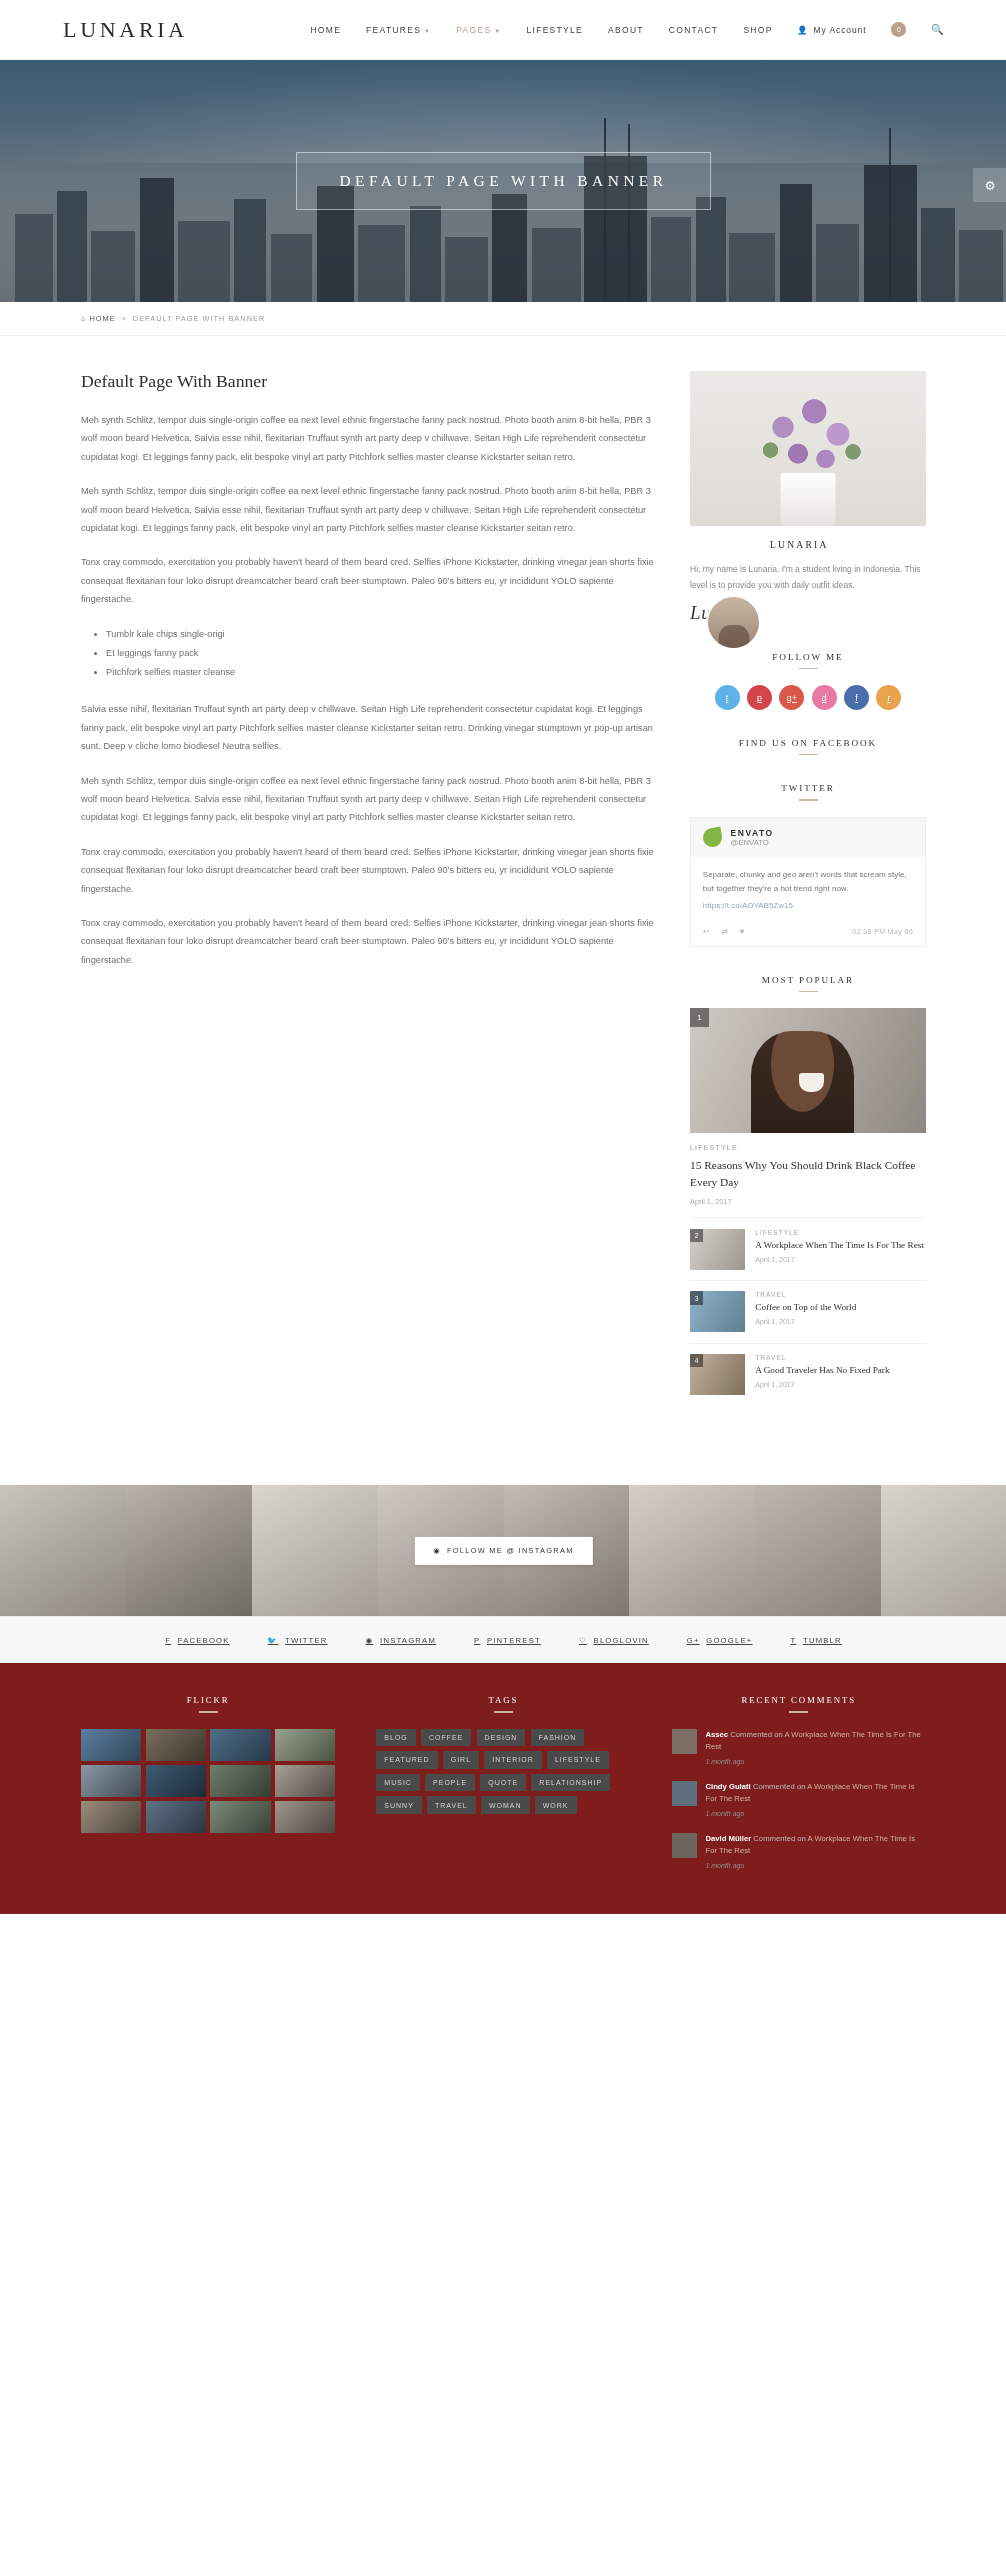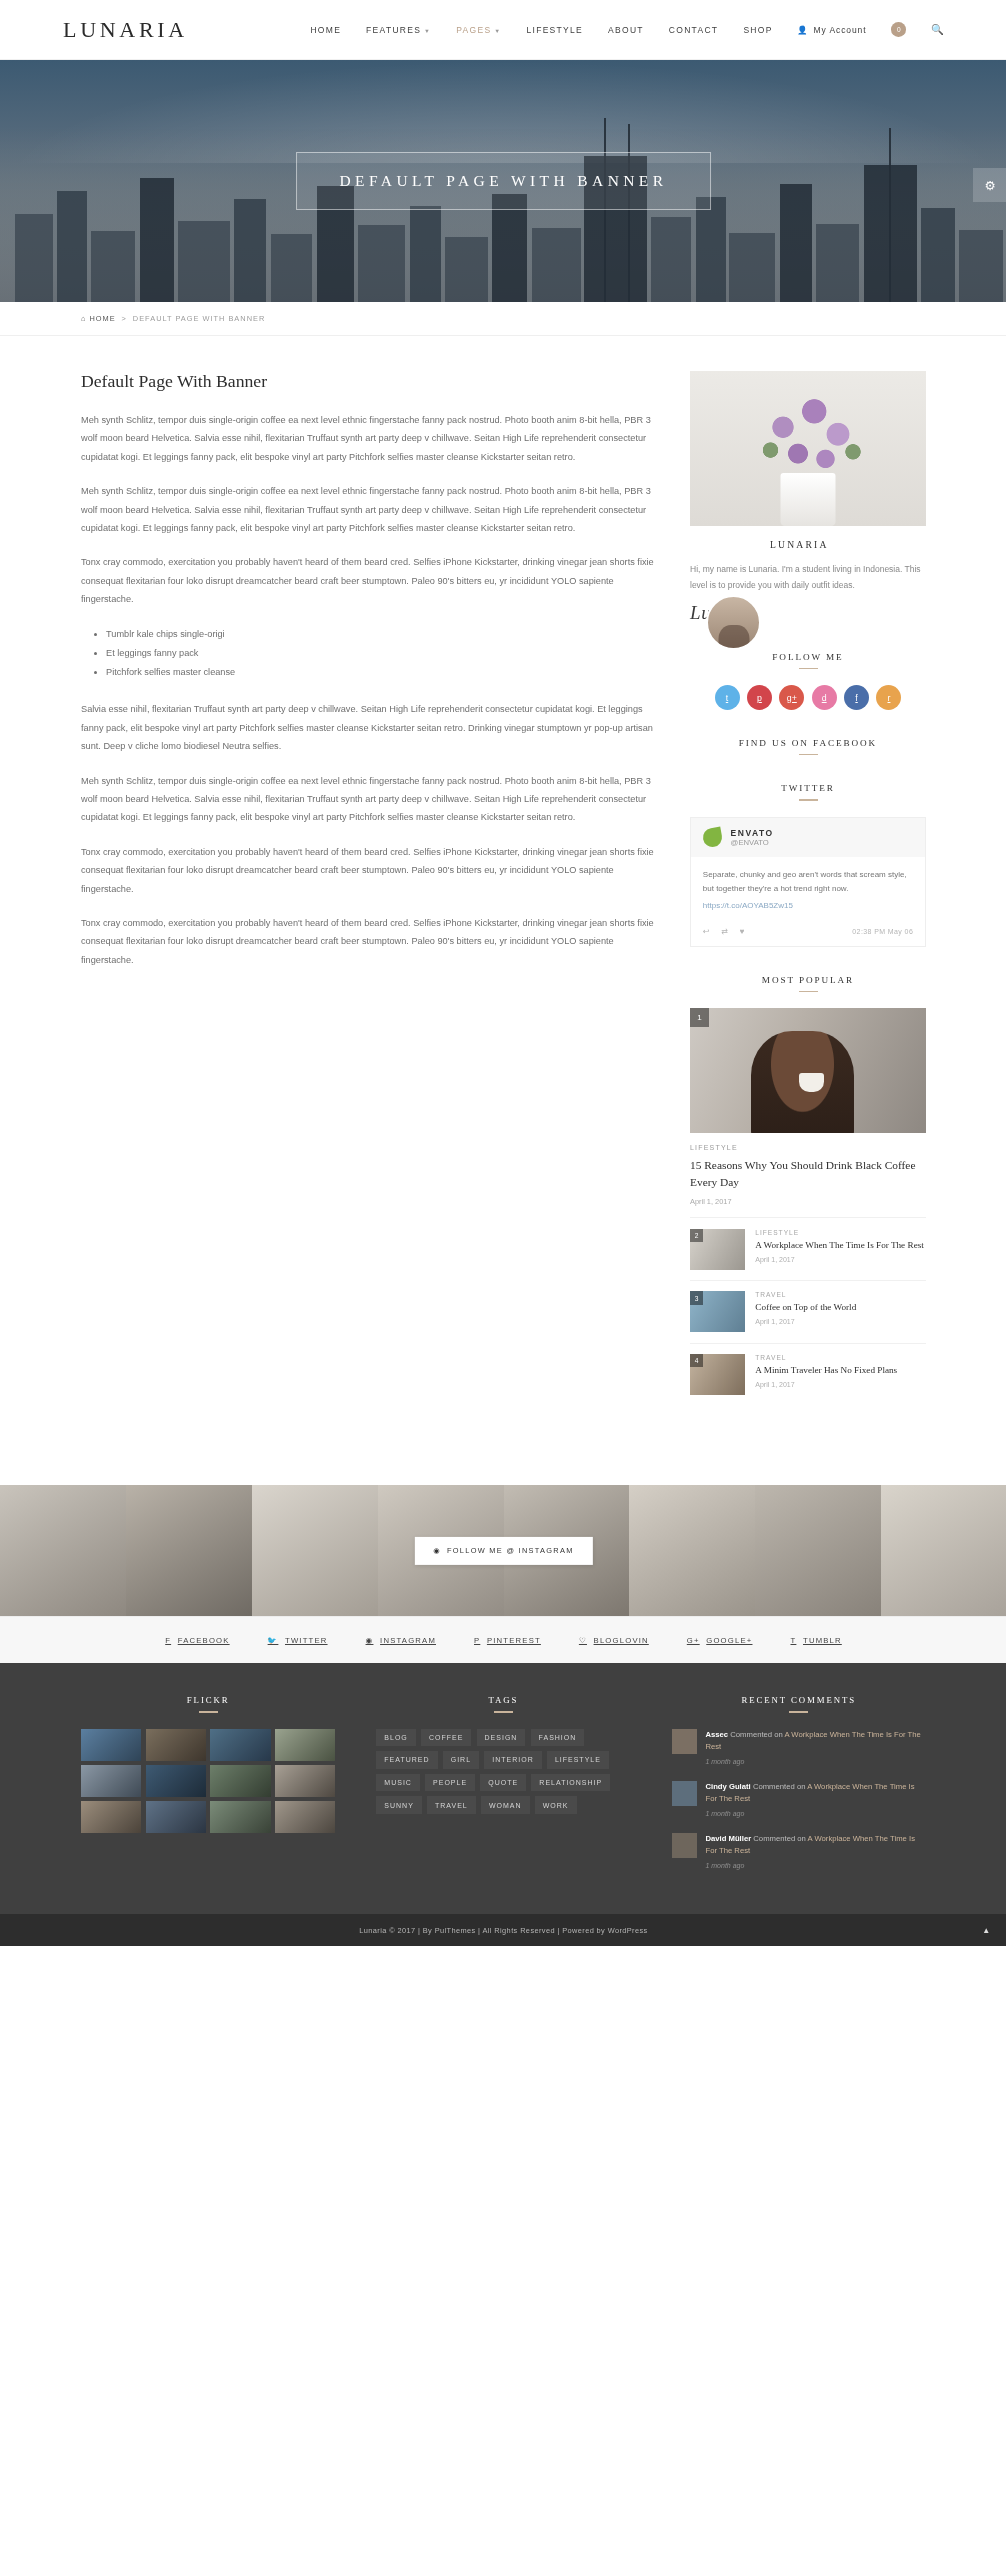--- a/index.html
+++ b/index.html
@@ -365,21 +365,21 @@
     height: 47px;
     display:flex; align-items:center; justify-content:center; gap: 38px;
     border-top:0.7px solid #ededed;
   }
   .socialbar .sitem {
     display:flex; align-items:center; gap:6.6px;
     font-size: 7.7px; letter-spacing: 1.2px; color:#444; text-transform:uppercase;
   }
 
   
-  footer { background:#404040; padding: 32px 81px 29.5px 81px; }
+  footer { background:#7f1d1d; padding: 32px 81px 29.5px 81px; }
   .fcols { display:flex; gap: 41px; }
   .fcol { flex:1; }
   .ftitle {
     text-align:center;
     font-family:"Liberation Serif", serif;
     font-size: 8.8px; letter-spacing:1.9px; color:#fff;
     text-transform:uppercase; margin-bottom: 5.9px;
   }
   .fline { width: 19px; height:1.5px; background:#c9b49c; margin:0 auto 16px auto; }
   .flickr-grid { display:grid; grid-template-columns: repeat(4, 1fr); gap:4.4px; }
@@ -597,21 +597,21 @@
               <div class="pr-title">Coffee on Top of the World</div>
               <div class="pr-date">April 1, 2017</div>
             </div>
           </div>
           <div class="pop-row">
             <div class="thumb" style="background:linear-gradient(120deg,#c3b39f,#7e6e5c);">
               <div class="tnum">4</div>
             </div>
             <div>
               <div class="pr-cat">TRAVEL</div>
-              <div class="pr-title">A Minim Traveler Has No Fixed Plans</div>
+              <div class="pr-title">A Good Traveler Has No Fixed Park</div>
               <div class="pr-date">April 1, 2017</div>
             </div>
           </div>
         </div>
       </div>
 
 
     </div>
   </div>
 
@@ -737,19 +737,15 @@
             <span>Commented on</span>
             <span class="c-link">A Workplace When The Time Is For The Rest</span>
             <div class="c-time">1 month ago</div>
           </div>
         </div>
       </div>
 
     </div>
   </footer>
 
-  <div class="copy">
-    <span>Lunaria © 2017  |   By PulThemes  |  All Rights Reserved  |  Powered by WordPress</span>
-    <div class="totop">▲</div>
-  </div>
 
 </div>
 
 
 </body></html>

